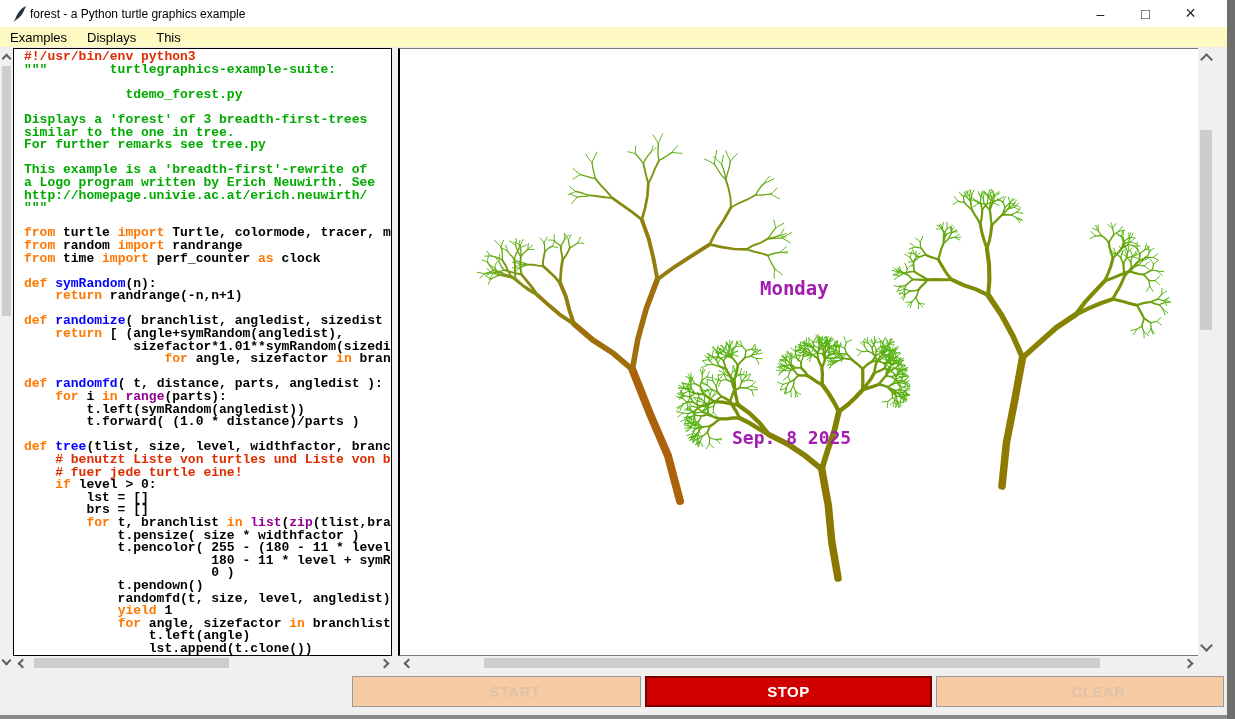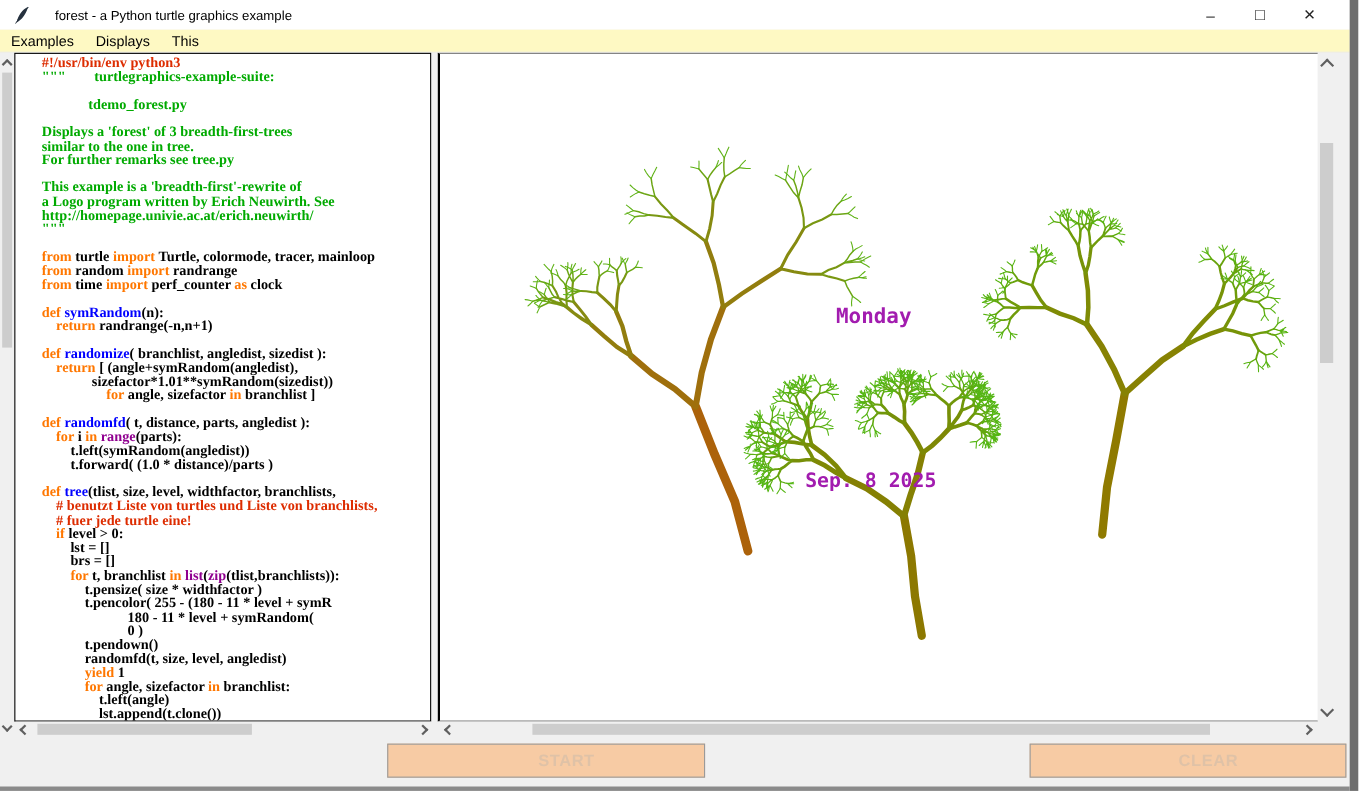--- a/index.html
+++ b/index.html
@@ -2,42 +2,42 @@
 <html style="--kw: #FF7700; --str: #00AA00; --com: #DD2C00; --df: #0000FF; --blt: #900090; --red: #D10000; --peach: #F7CBA4; --lav: #DEDEF8; --disabled: #DFC2A7;"><head>
 <meta charset="utf-8">
 <style>
   html,body{margin:0;padding:0;background:#d8d8d8;}
   #app{position:relative;width:1235px;height:719px;background:#F0F0F0;overflow:hidden;
        font-family:"Liberation Sans",sans-serif;color:#000;}
   
   .titlebar{position:absolute;left:0;top:0;width:1227px;height:27px;background:#fff;
             display:flex;align-items:center;}
   .titlebar .icon{margin-left:12px;width:16px;height:17px;}
-  .titlebar .title{margin-left:22px;font-size:12px;}
+  .titlebar .title{margin-left:2px;font-size:12px;}
   .wctrls{position:absolute;right:14px;top:0;height:27px;display:flex;}
   .wctrl{width:45px;height:27px;display:flex;align-items:center;justify-content:center;
          font-size:14px;color:#222;}
   
   .menubar{position:absolute;left:0;top:27px;width:1227px;height:21px;background:#fef9c3;
            display:flex;align-items:center;font-size:13px;border-bottom:1px solid #ececec;box-sizing:border-box;}
   .menuitem{padding:0 10px;height:21px;display:flex;align-items:center;}
   
   .sb{position:absolute;background:#F0F0F0;}
   .sb .thumb{position:absolute;background:#CDCDCD;}
   .chev{width:7px;height:7px;border-left:2px solid #5f5f5f;border-top:2px solid #5f5f5f;display:inline-block;}
   .chev.up{transform:rotate(45deg);}
   .chev.down{transform:rotate(225deg);}
   .chev.left{transform:rotate(-45deg);}
   .chev.right{transform:rotate(135deg);}
   .sbarrow{position:absolute;display:flex;align-items:center;justify-content:center;}
   
   .codepane{position:absolute;left:13px;top:48px;width:379px;height:608px;background:#fff;
             border:1px solid #000;box-sizing:border-box;overflow:hidden;}
-  .codetext{position:absolute;left:24px;top:2px;white-space:pre;
-            font-family:Liberation Serif, serif;
+  .codetext{position:absolute;left:10px;top:2px;white-space:pre;
+            font-family:Liberation Mono, monospace;
             font-size:13px;font-weight:bold;}
   .cl{height:12.6px;line-height:12.6px;}
   .kw{color:var(--kw);} .str{color:var(--str);} .com{color:var(--com);}
   .df{color:var(--df);} .blt{color:var(--blt);} .pl{color:#000;}
   
   .canvasframe{position:absolute;left:398px;top:48px;width:800px;height:608px;background:#fff;
                border-left:2px solid #000;border-top:1px solid #777;border-bottom:1px solid #777;
                box-sizing:border-box;overflow:hidden;}
   .canvaslabel{position:absolute;font-family:"DejaVu Sans Mono","Liberation Mono",monospace;
                font-weight:bold;color:#a21caf;white-space:pre;}
@@ -144,17 +144,18 @@
     <div class="sbarrow" style="left:4px;top:0;width:12px;height:14px;">
         <span class="chev left" style="width:5px;height:5px;"></span>
       </div>
     <div class="thumb" style="left:86px;top:2px;width:616px;height:10px;"></div>
     <div class="sbarrow" style="right:4px;top:0;width:12px;height:14px;">
         <span class="chev right" style="width:5px;height:5px;"></span>
       </div>
   </div>
 
   <div class="btn peach" style="left:352px;width:289px;">START</div>
+  <div class="btn red" style="left:645px;width:287px;">STOP</div>
   <div class="btn peach" style="left:936px;width:288px;">CLEAR</div>
 
   <div class="rightstrip"></div>
   <div class="bottomstrip"></div>
 </div>
 
 </body></html>

